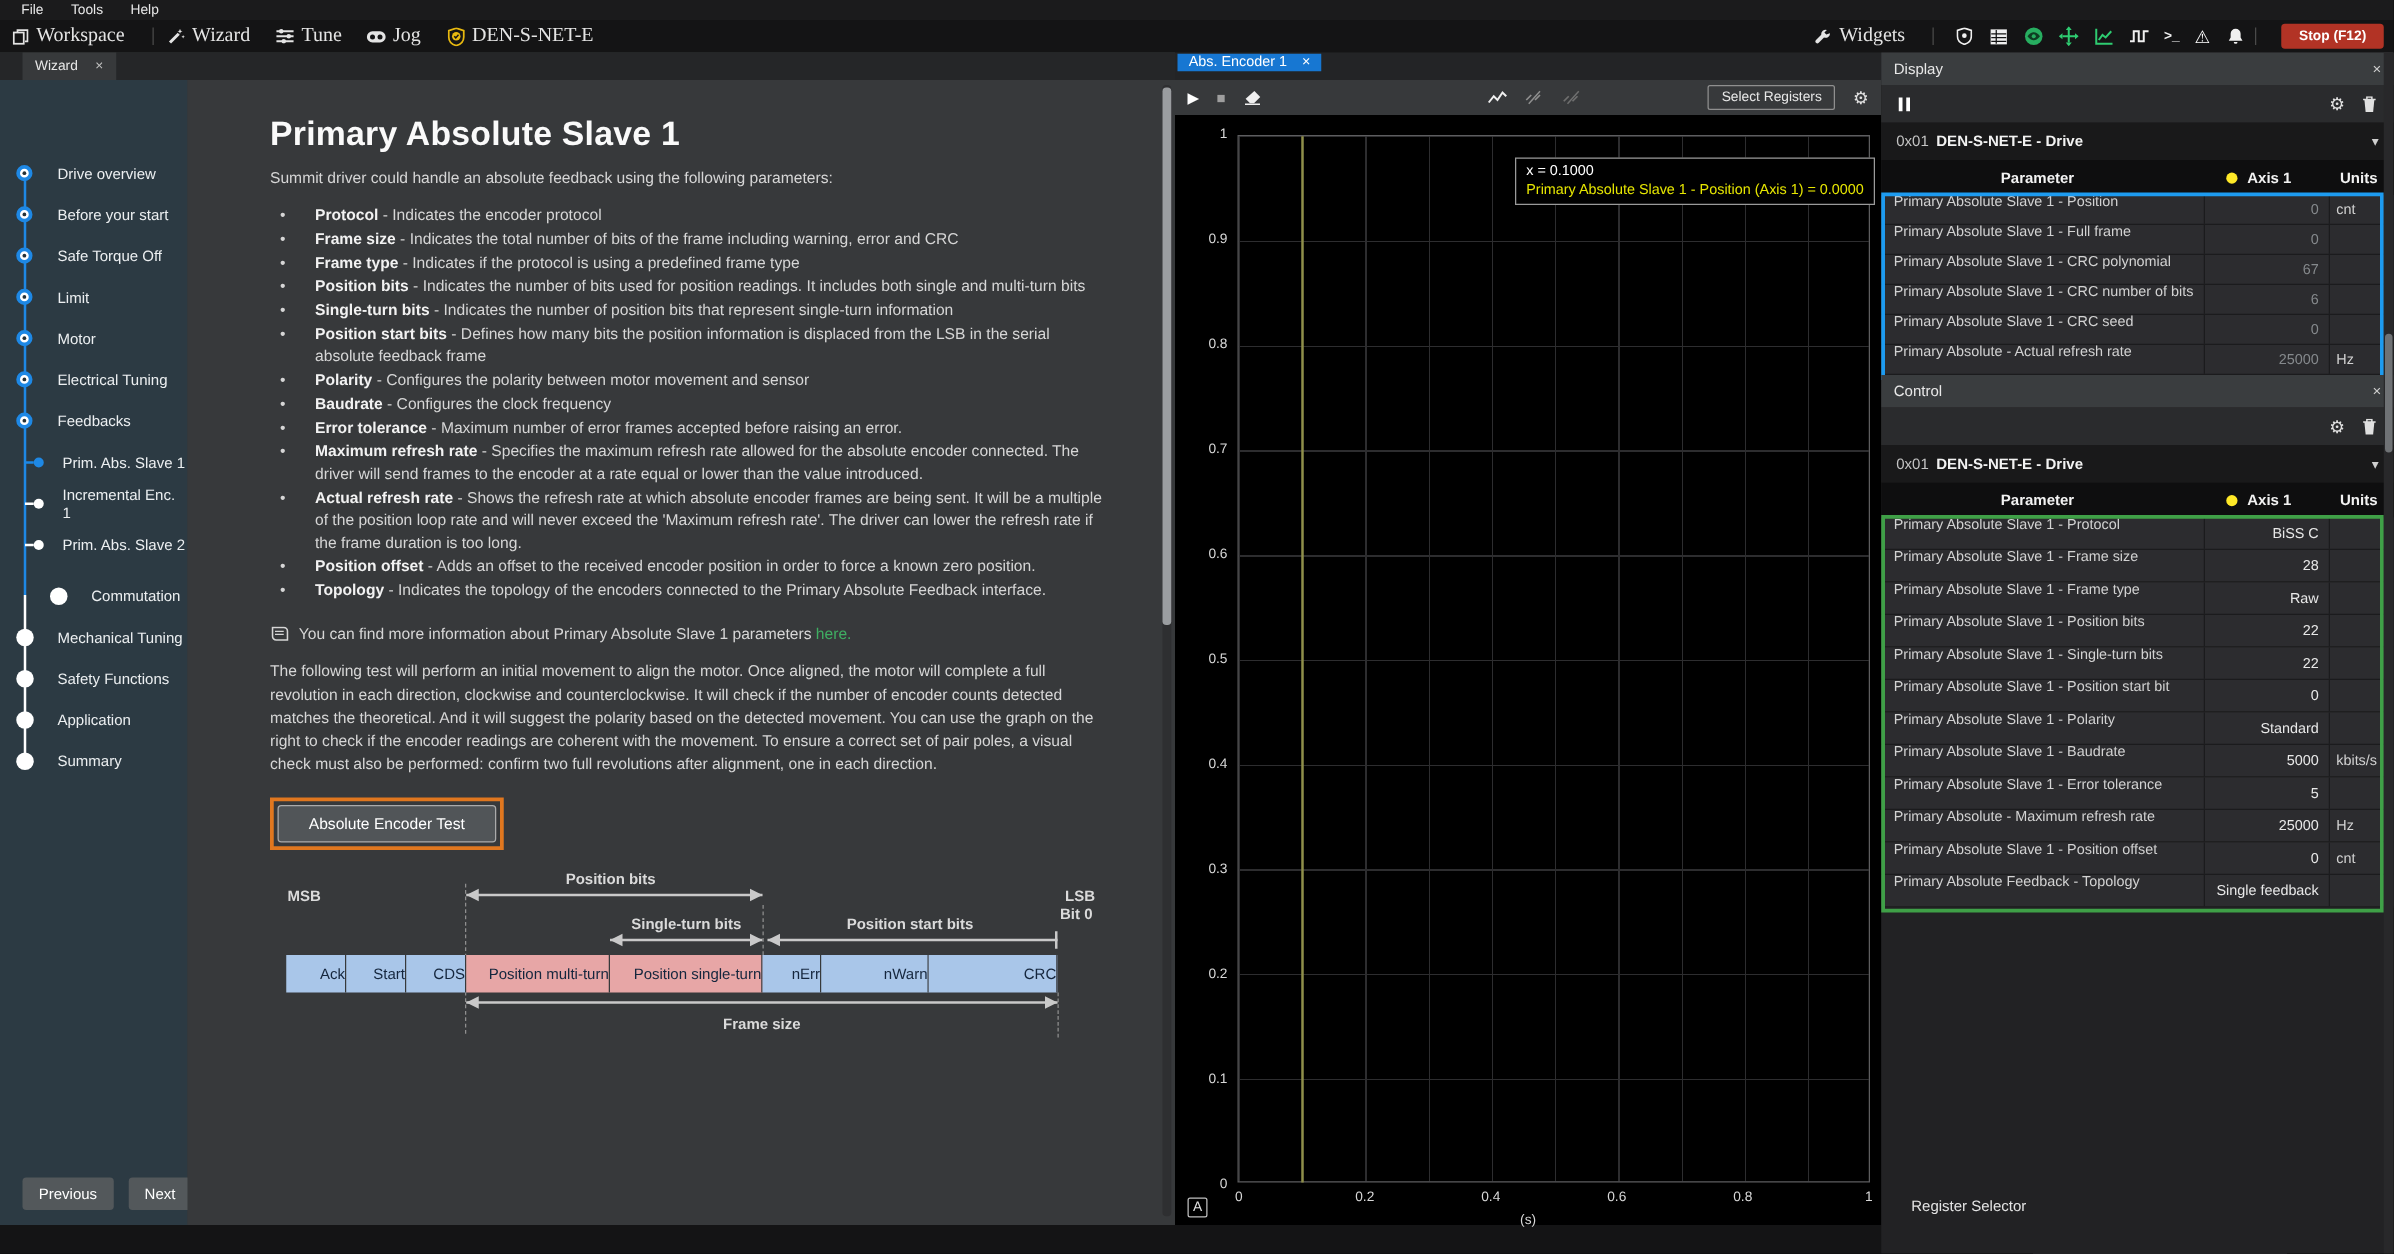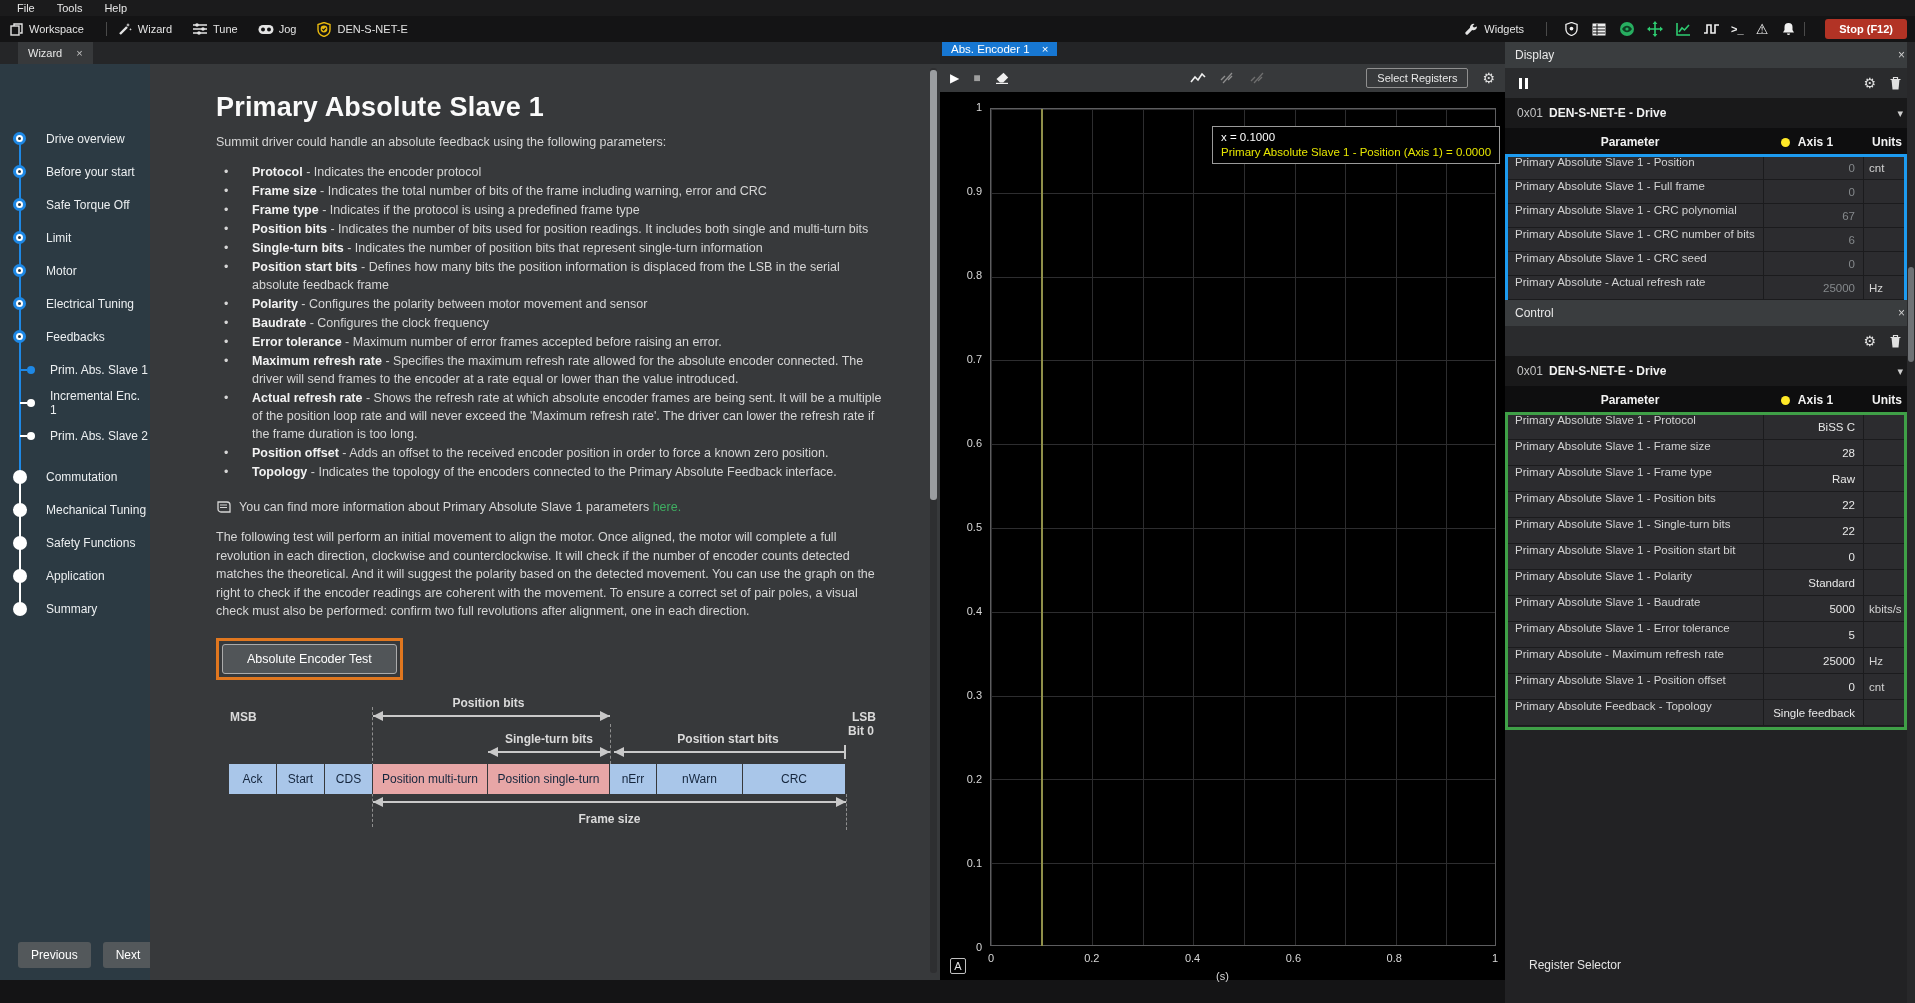--- a/index.html
+++ b/index.html
@@ -4,41 +4,41 @@
 <style>
   * { margin:0; padding:0; box-sizing:border-box; }
   html,body { background:#0e0e0f; }
   body { font-family:"Liberation Sans", sans-serif; }
   .app { position:relative; width:1915px; height:1003px; background:#141415; overflow:hidden; color:#ddd; font-size:12px; }
 
   
   .menubar { position:absolute; left:0; top:0; width:100%; height:16px; background:#1b1b1c; display:flex; align-items:center; padding-left:6px; }
   .menubar .mitem { padding:0 11px; font-size:11px; color:#e8e8e8; cursor:default; }
   .topbar { position:absolute; left:0; top:16px; width:100%; height:26px; background:#141415; display:flex; align-items:center; padding:0 8px; }
-  .tbitem { display:inline-flex; align-items:center; gap:5px; color:#e4e4e4; font-size:11px; margin-right:20px; white-space:nowrap; }
+  .tbitem { display:inline-flex; align-items:center; gap:5px; color:#e4e4e4; font-size:16px; margin-right:20px; white-space:nowrap;font-family:Liberation Serif, serif; }
   .tbsep { width:1px; height:14px; background:#4a4a4a; margin:0 10px 0 2px; }
   .spacer { flex:1; }
   .tico { display:inline-flex; width:16px; height:16px; align-items:center; justify-content:center; }
   .rightico { margin:0 6px; font-size:13px; color:#f0f0f0; }
   .stopbtn { background:#b23325; color:#fff; font-size:11px; font-weight:bold; border-radius:3px; padding:4px 14px; margin-left:10px; }
   .warnglyph { font-size:14px; color:#fff; }
 
   
   .wizpanel { position:absolute; left:0; top:42px; width:940px; height:938px; background:#37393b; }
   .tabstrip { position:absolute; left:0; top:0; width:100%; height:22px; background:#252628; }
   .wiztab { display:inline-flex; align-items:center; gap:14px; height:22px; margin-left:18px; padding:0 10px; background:#37393b; color:#e8e8e8; font-size:11px; }
   .wiztab .x { color:#c2c2c2; font-size:11px; }
   .wizbody { position:absolute; left:0; top:22px; right:0; bottom:0; display:flex; }
   .stepcol { width:150px; background:#2c3a43; position:relative; flex:none; }
   .steps { position:absolute; left:0; top:58px; right:0; }
   .sline { position:absolute; width:2px; left:19px; }
   .sline.blue { background:#1e88e5; top:16px; height:338px; }
   .sline.white { background:#fff; top:354px; height:132px; }
   .step { position:relative; height:33px; display:flex; align-items:center; }
-  .step.gap { margin-top:8px; }
+  .step.gap { margin-top:8px;margin-left:27px; }
   .step .lbl { font-size:12px; color:#eceff1; }
   .step.main .lbl { margin-left:46px; }
   .step.sub .lbl { margin-left:50px; }
   .step .dot { position:absolute; border-radius:50%; }
   .step.main.ring .dot { left:13px; top:10px; width:13px; height:13px; background:#fff; border:3px solid #1e88e5; }
   .step.main.ring .dot::after { content:""; position:absolute; left:2px; top:2px; width:3px; height:3px; border-radius:50%; background:#263238; }
   .step.main.solid .dot { left:13px; top:10px; width:14px; height:14px; background:#fff; }
   .step.sub .dot { left:27px; top:13px; width:8px; height:8px; background:#fff; }
   .step.sub .dot::before { content:""; position:absolute; left:-7px; top:3px; width:7px; height:2px; background:#fff; }
   .step.sub.active .dot { background:#1e88e5; }
@@ -66,21 +66,21 @@
 
   
   .diagram { position:relative; margin-top:14px; width:680px; height:150px; }
   .dlabel { position:absolute; font-size:12px; font-weight:bold; color:#dadada; white-space:nowrap; }
   .arr { position:absolute; height:2px; background:#c9c9c9; }
   .arr.l::before { content:""; position:absolute; left:0; top:-4px; border-right:10px solid #c9c9c9; border-top:5px solid transparent; border-bottom:5px solid transparent; }
   .arr.r::after { content:""; position:absolute; right:0; top:-4px; border-left:10px solid #c9c9c9; border-top:5px solid transparent; border-bottom:5px solid transparent; }
   .arr.t::after { content:""; position:absolute; right:0; top:-6px; width:2px; height:14px; background:#c9c9c9; }
   .dash { position:absolute; width:0; border-left:1px dashed #8f8f8f; }
   .cells { position:absolute; left:13px; top:70px; display:flex; height:30px; }
-  .cell { height:30px; display:flex; align-items:center; justify-content:center; font-size:12px; color:#15263d; border-right:1px solid #37393b; }
+  .cell { height:30px; display:flex; align-items:center; justify-content:flex-end; font-size:12px; color:#15263d; border-right:1px solid #37393b; }
   .cell.blue { background:#a9c6e9; }
   .cell.red { background:#e7a6a6; }
 
   
   .chartpanel { position:absolute; left:940px; top:42px; width:565px; height:938px; background:#19191a; }
   .chartpanel .tabstrip { background:#232426; }
   .chtab { display:inline-flex; align-items:center; gap:12px; height:14px; margin-left:2px; padding:0 9px; background:#1777d2; color:#fff; font-size:11.5px; }
   .chtab .x { color:#fff; }
   .chtoolbar { position:absolute; left:0; top:22px; width:100%; height:28px; background:#37393b; display:flex; align-items:center; padding:0 10px; }
   .chtoolbar .play { color:#fff; font-size:12px; margin-right:14px; }

